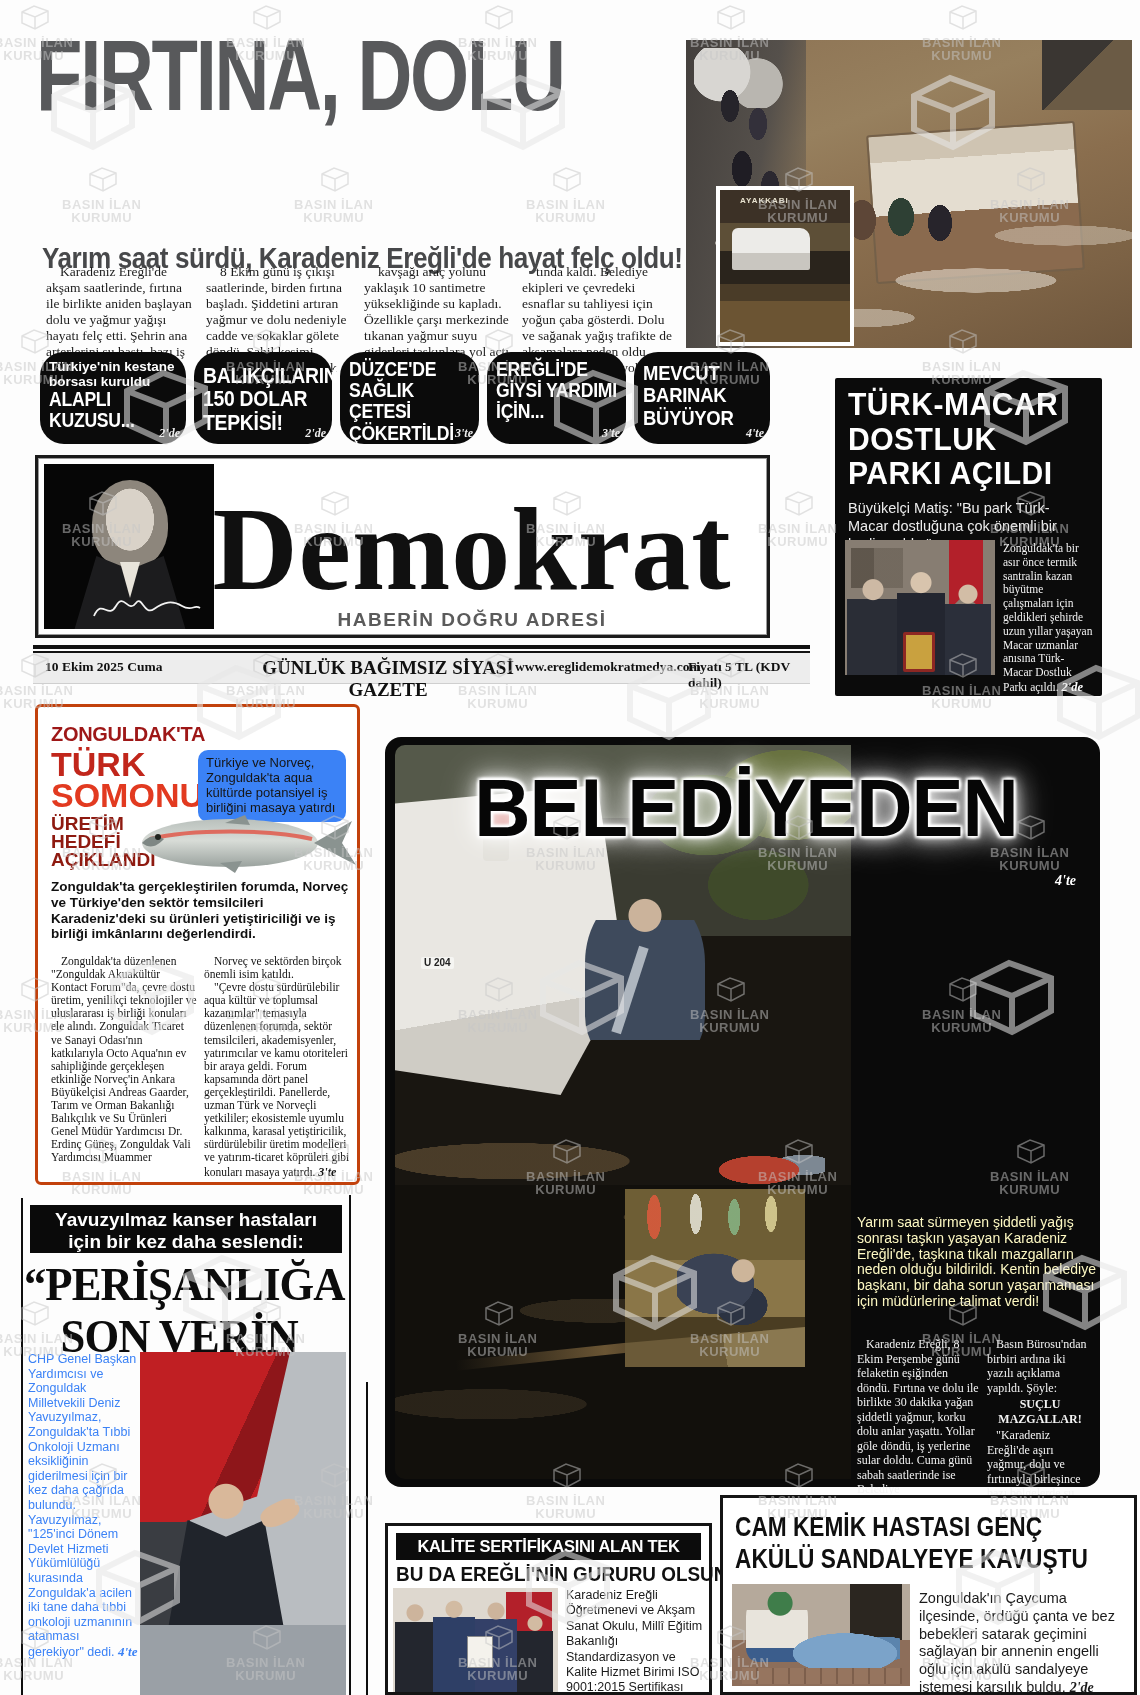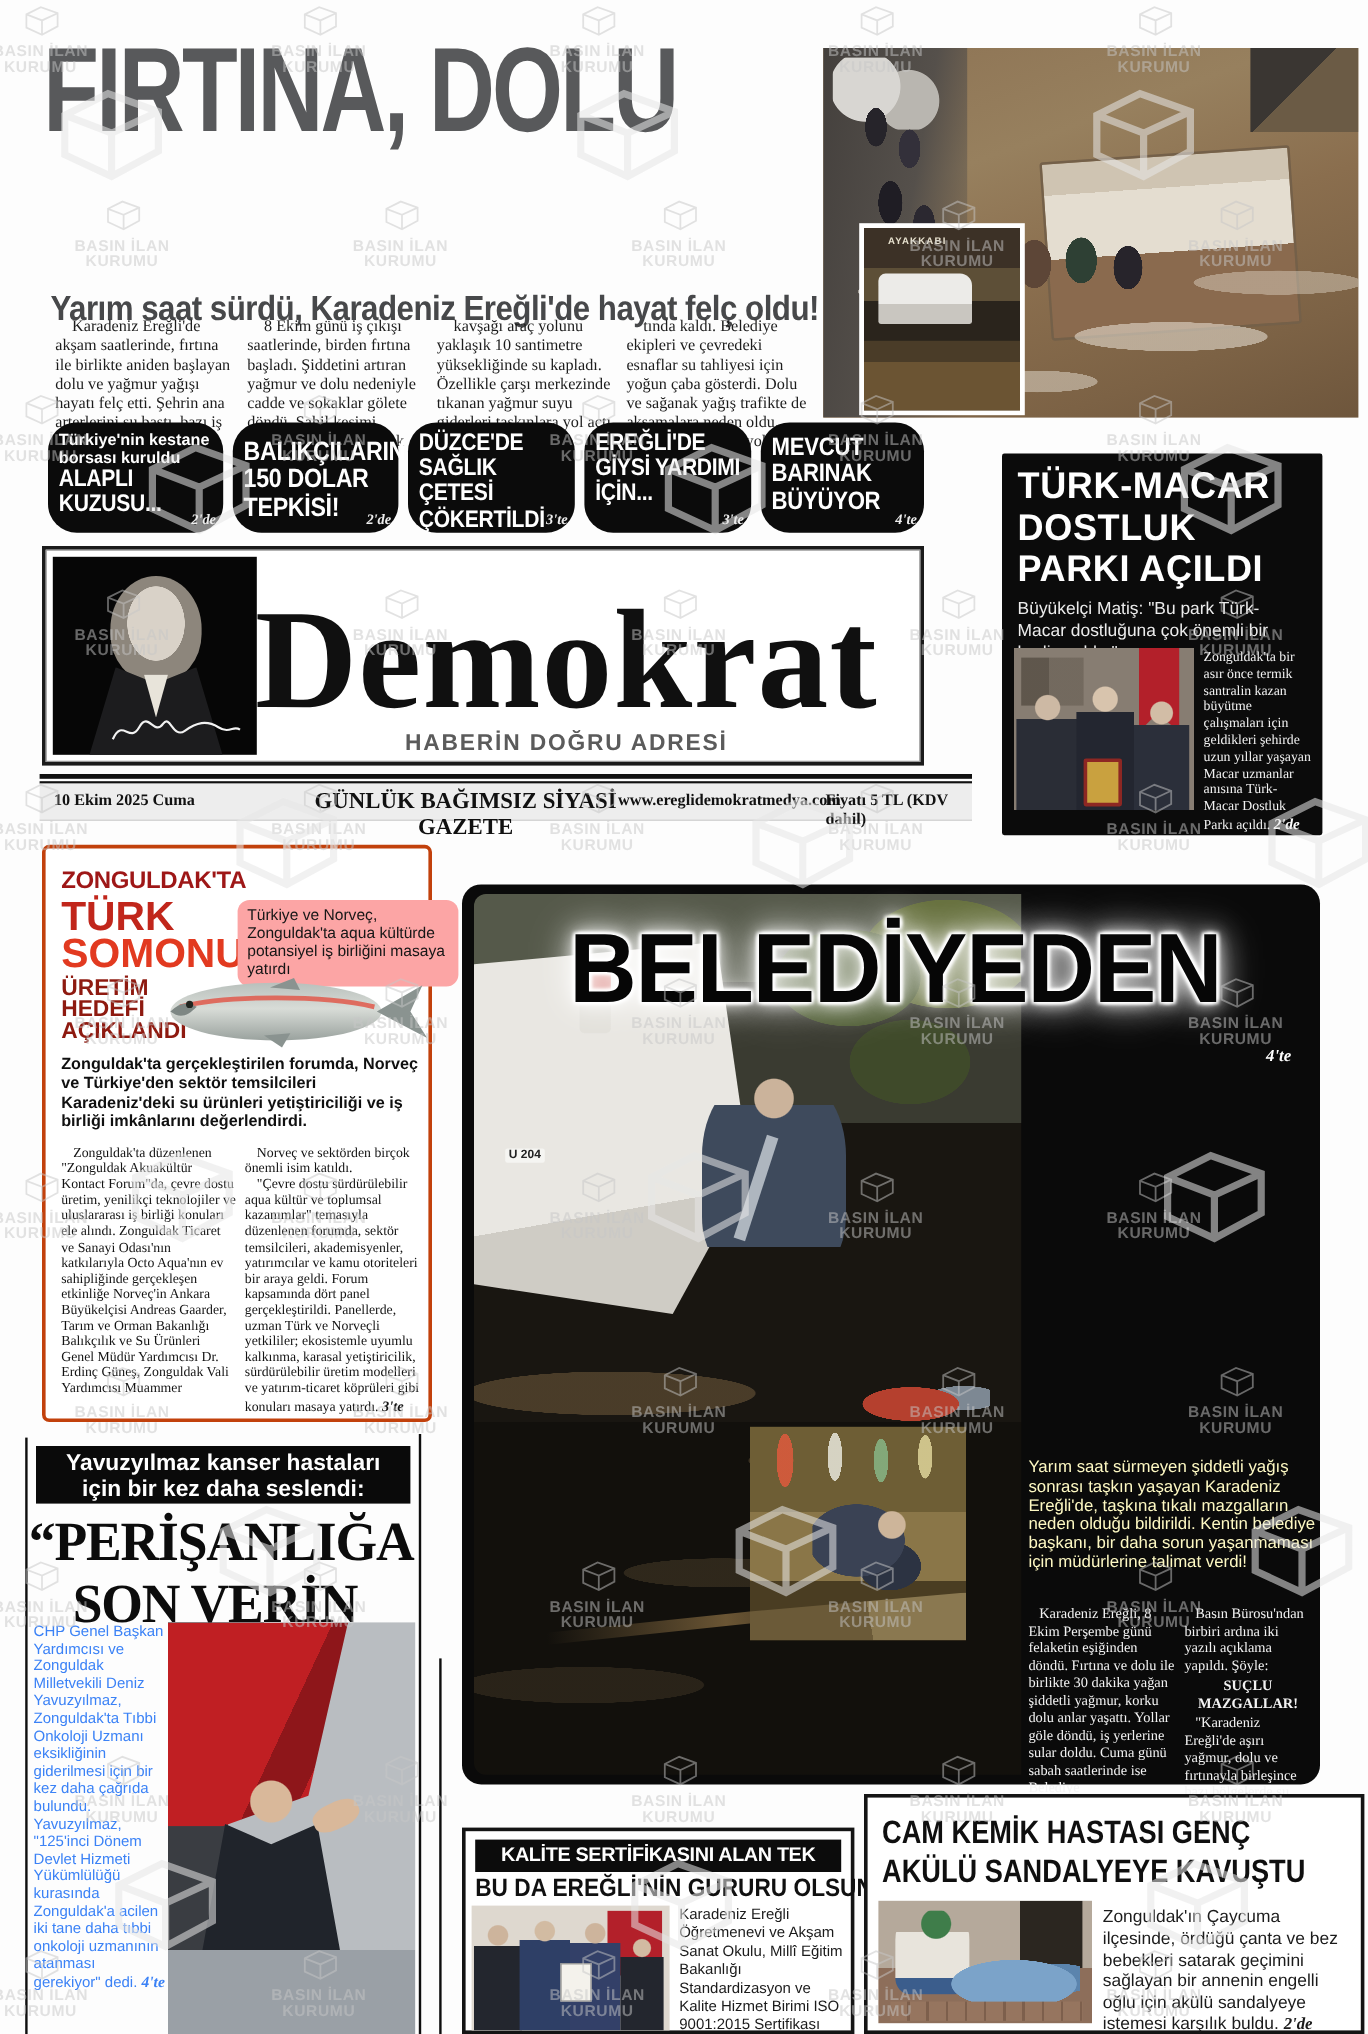--- a/index.html
+++ b/index.html
@@ -41,21 +41,21 @@
   #dateline .bar1{height:4px;background:#111;}
   #dateline .bar2{height:2px;background:#111;margin-top:2px;}
   #dateline .strip{position:relative;height:30px;background:#ededed;border-bottom:1px solid #cfcfcf;}
   #dateline .strip>div{position:absolute;top:6px;font-family:var(--serif);color:#111;}
 
   
   #somon{left:35px;top:704px;width:325px;height:481px;border:3px solid #c2410c;border-radius:6px;background:#fff;box-sizing:border-box;}
   .redk{font:900 20px/1 var(--sans);color:#9e1717;letter-spacing:-0.3px;}
   .redt{font:900 34px/1 var(--sans);letter-spacing:0;}
   .redsub{font:900 19px/18px var(--sans);color:#8e1a10;}
-  #somon-bubble{left:160px;top:43px;width:184px;background:#fca5a5;border-radius:10px;padding:6px 8px;font:500 13px/1.15 var(--sans);color:#161616;box-sizing:border-box;}
+  #somon-bubble{left:160px;top:43px;width:148px;background:#3b82f6;border-radius:10px;padding:6px 8px;font:500 13px/1.15 var(--sans);color:#161616;box-sizing:border-box;}
   #somon-intro{left:13px;top:172px;width:300px;font:700 13.5px/1.17 var(--sans);color:#101010;}
   .somcol{font:400 11.5px/13.1px var(--serif);color:#131313;}
   .somcol p{margin:0;text-indent:10px;}
 
   
   #peri-kicker{left:30px;top:1205px;width:312px;height:48px;background:#0a0a0a;color:#fff;font:700 19px/1.18 var(--sans);text-align:center;padding-top:4px;box-sizing:border-box;}
   .peri-title{left:24px;width:320px;text-align:center;font:700 46px/1 var(--serif);color:#0c0c0c;letter-spacing:-1px;transform:scaleX(.97);transform-origin:left top;white-space:nowrap;}
   #peri-body{left:28px;top:1352px;width:110px;font:400 12.5px/14.6px var(--sans);color:#3b82f6;}
 
   

